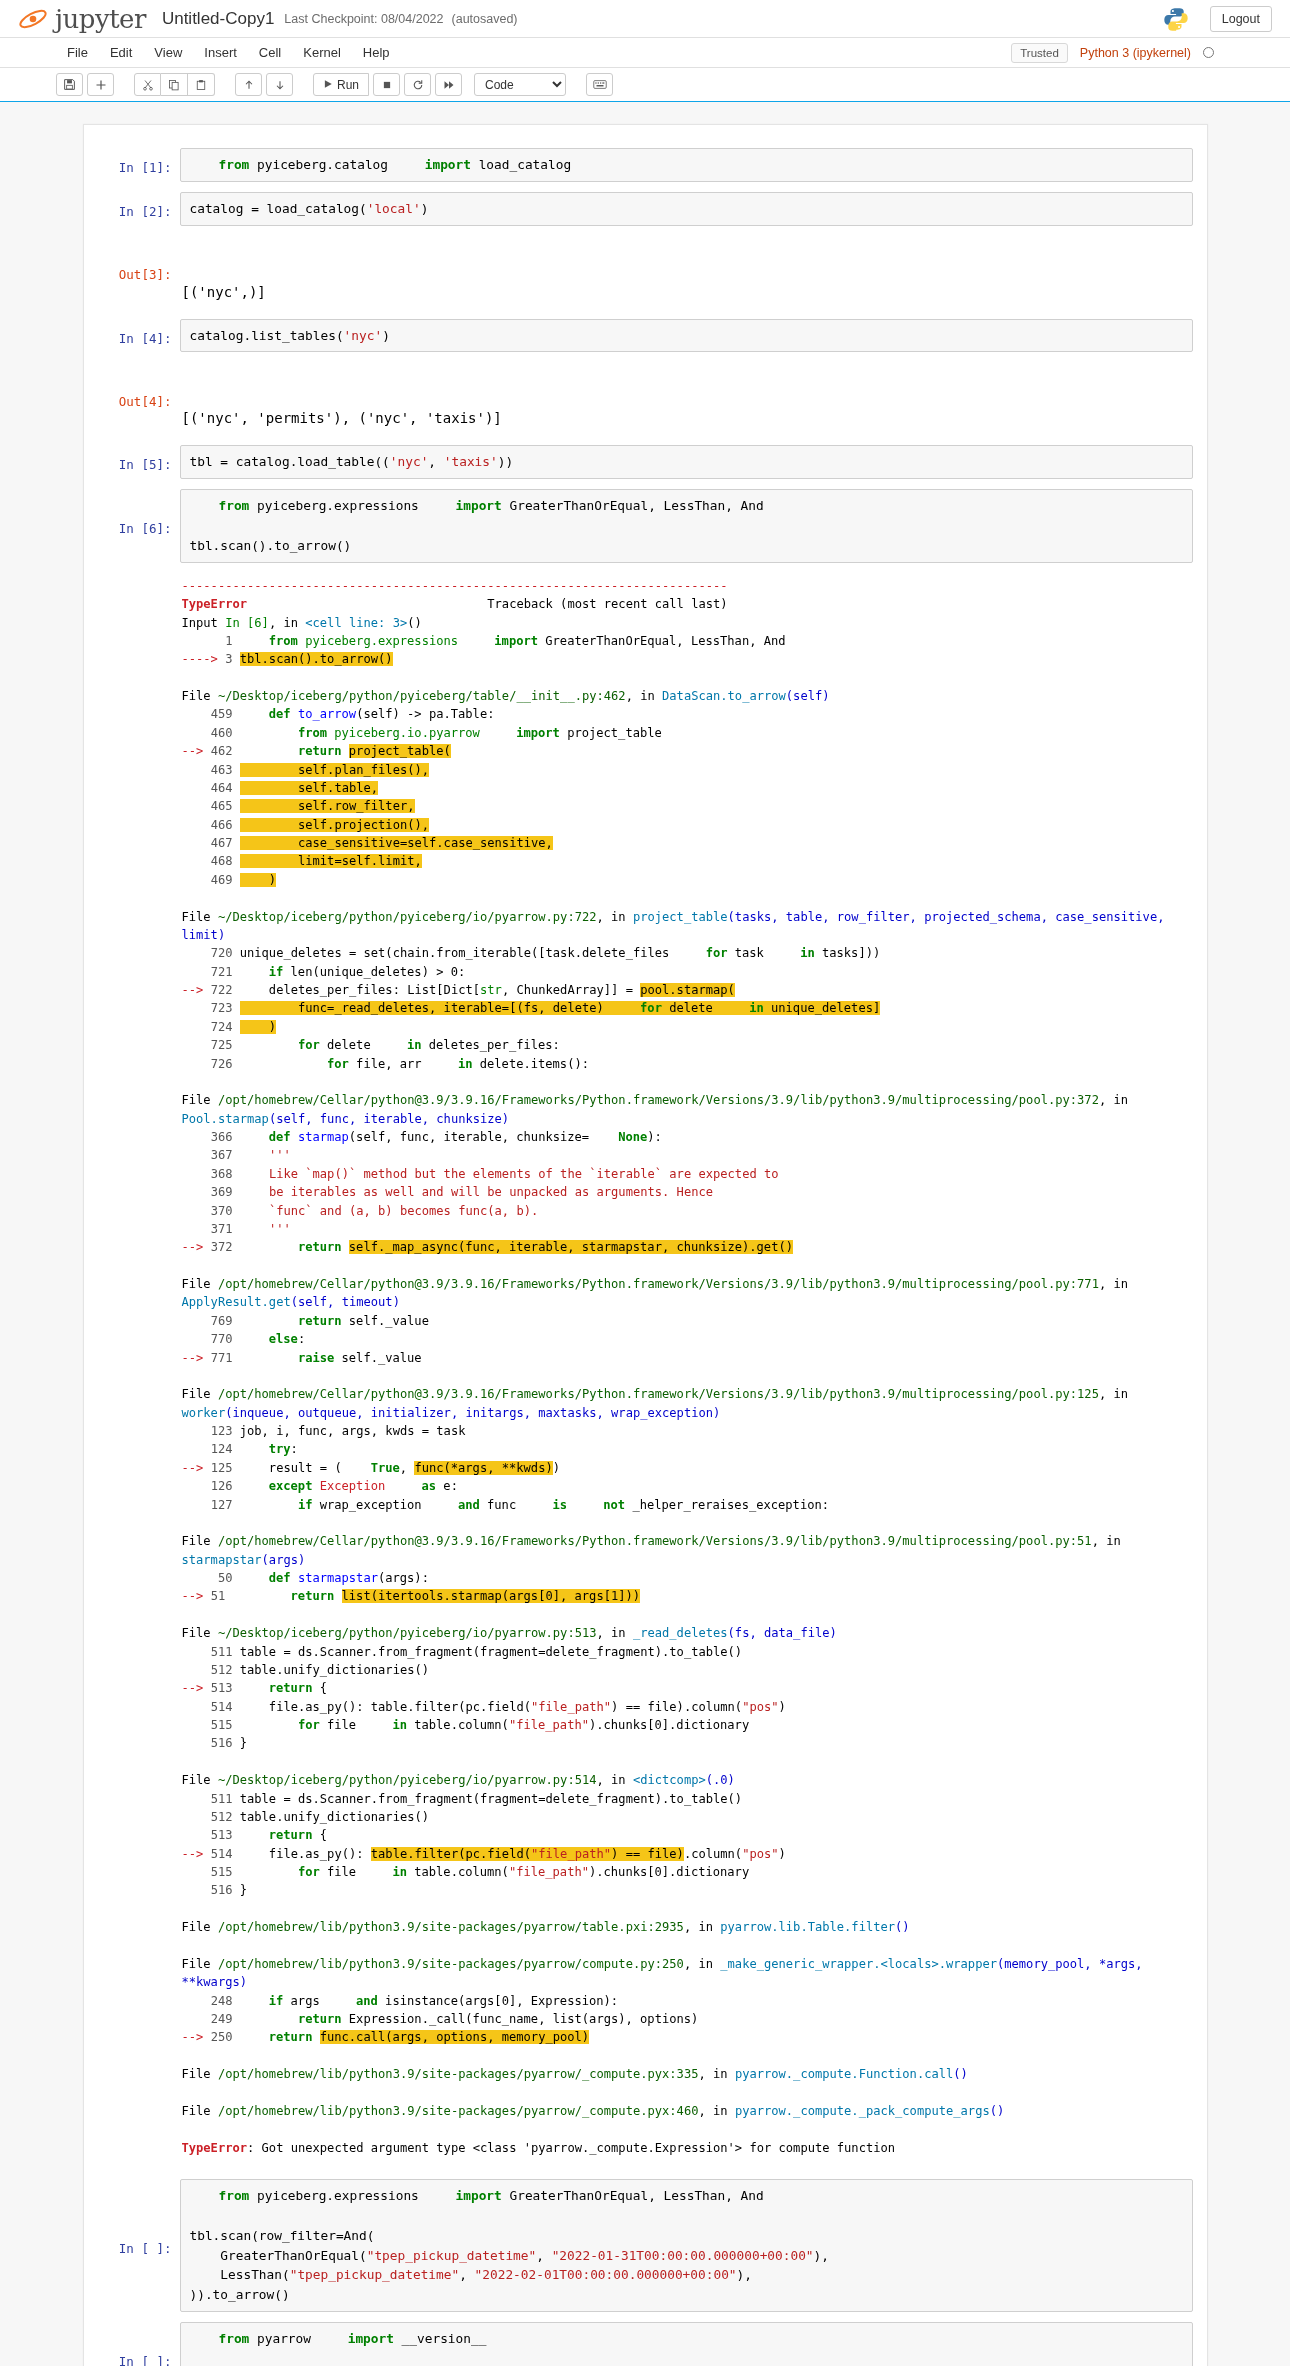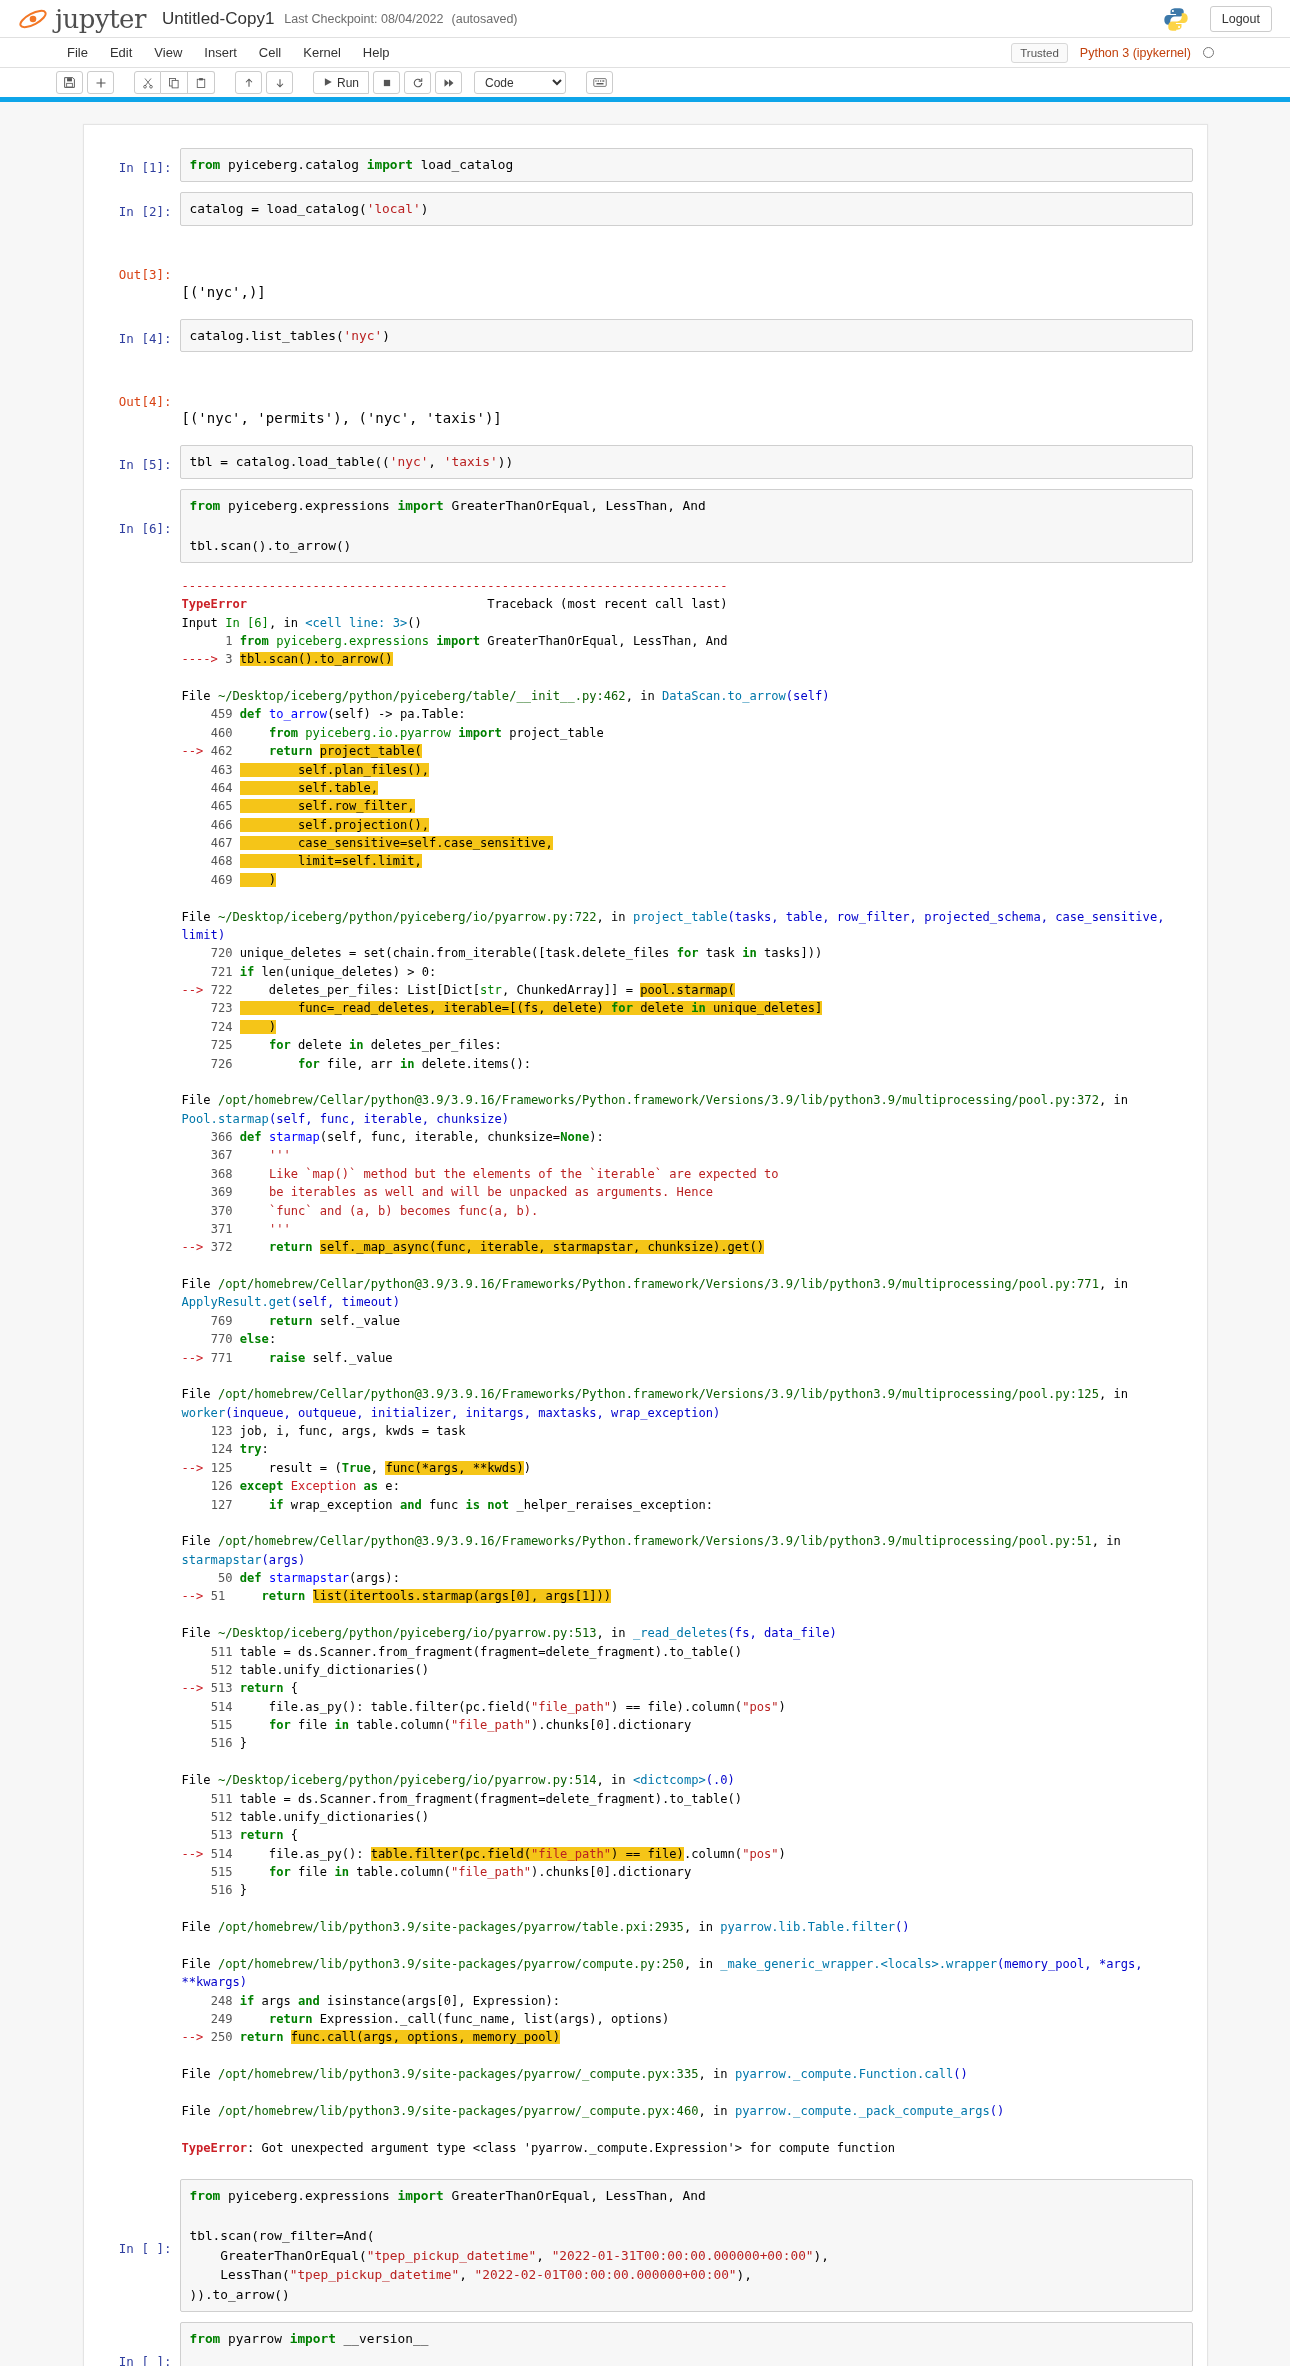--- a/index.html
+++ b/index.html
@@ -98,21 +98,21 @@
   .kernel-circle {
     width: 11px; height: 11px;
     border: 1.4px solid #777;
     border-radius: 50%;
     display: inline-block;
   }
 
   
   .toolbar {
     height: 34px;
-    border-bottom: 5px solid #0ea5e9;
+    border-bottom: 1px solid #0ea5e9;
     display: flex;
     align-items: center;
     padding: 0 56px;
     gap: 4px;
     background: #fff;
   }
   .tb-btn {
     width: 27px; height: 23px;
     border: 1px solid #ccc;
     border-radius: 3px;
@@ -218,21 +218,21 @@
     font-family: "DejaVu Sans Mono", monospace;
     font-size: 12.1px;
     line-height: 1.52;
     padding: 4px 2px 4px 2px;
     white-space: pre-wrap;
     word-break: break-word;
     color: #000;
   }
 
   
-  .kw { color: #008000; font-weight: bold; }
+  .kw { color: #008000; font-weight: bold; margin-left: 29px; }
   .str { color: #BA2121; }
   .num { color: #080808; }
   .bi { color: #008000; }
   .fn { color: #0000FF; }
   .err-red { color: #cb2027; }
   .err-type { color: #cb2027; font-weight: bold; }
   .tb-path { color: #0a5f00; }
   .tb-green { color: #008000; }
   .tb-cyan { color: #0077aa; }
   .tb-blue { color: #0000cc; }

